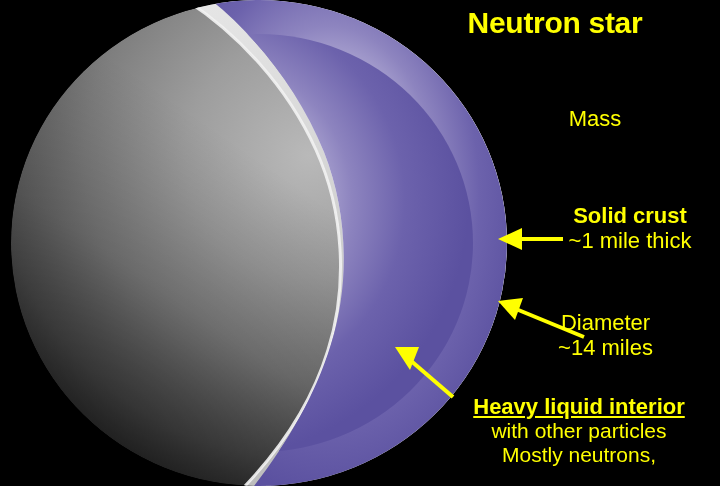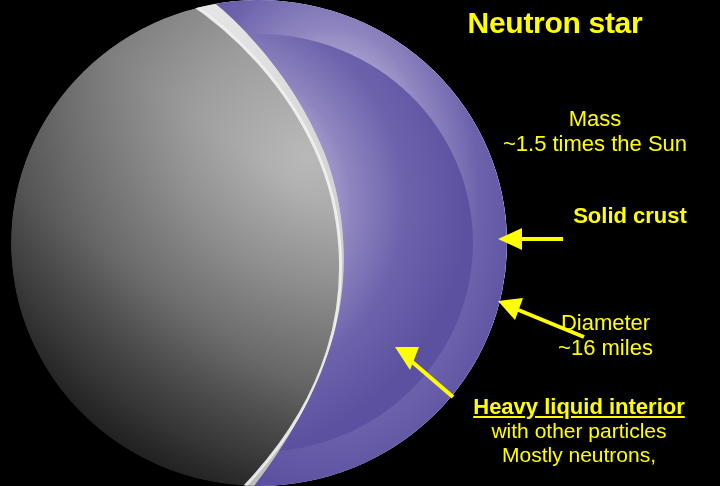--- a/index.html
+++ b/index.html
@@ -193,30 +193,30 @@
     <g>
       <line x1="453" y1="397" x2="410" y2="360" stroke="#ffff00" stroke-width="4"></line>
       <polygon points="395,347 419,347 410,370" fill="#ffff00"></polygon>
     </g>
   </svg>
 
   <div id="title" class="label">Neutron star</div>
 
   <div id="mass-label" class="label">
     <span class="sub">Mass</span>
-    <span class="sub">~1.5 times the Sun</span>
   </div>
 
   <div id="crust-label" class="label">
     <span class="ttl">Solid crust</span>
+    <span class="sub">~1 mile thick</span>
   </div>
 
   <div id="diameter-label" class="label">
     <span class="sub">Diameter</span>
-    <span class="sub">~16 miles</span>
+    <span class="sub">~14 miles</span>
   </div>
 
   <div id="interior-label" class="label">
     <span class="ttl">Heavy liquid interior</span>
     <span class="sub">with other particles</span>
     <span class="sub">Mostly neutrons,</span>
   </div>
 
 </div>
 

